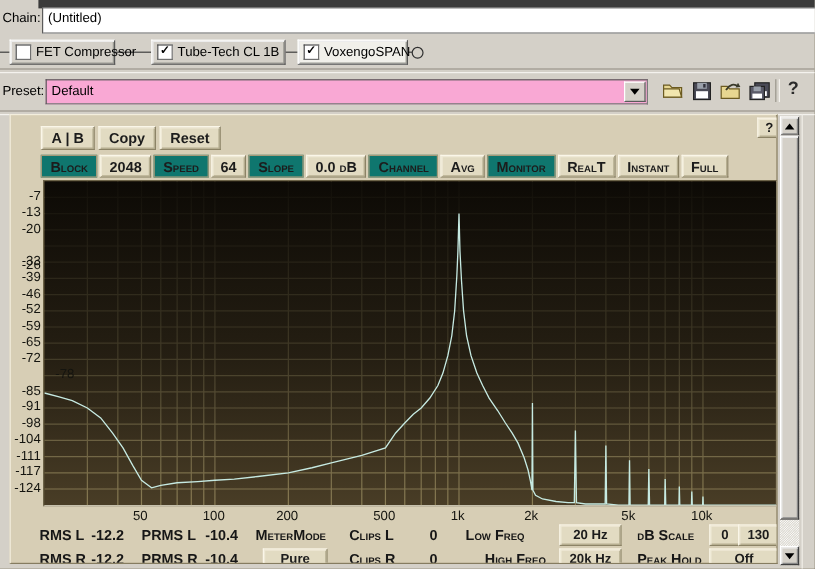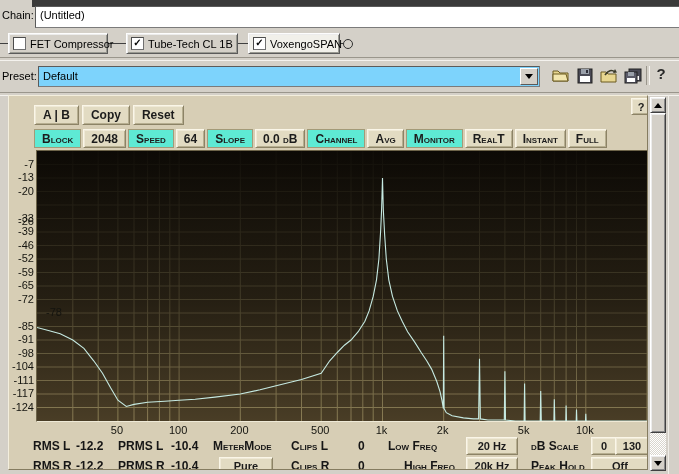--- a/index.html
+++ b/index.html
@@ -23,21 +23,21 @@
   .chain-btn.selected{background:#f1f0ea;}
   .cb{width:11px;height:11px;background:#fff;border:1px solid #707070;
     border-top-color:#4c4c4c;border-left-color:#4c4c4c;flex:0 0 auto;
     font-size:10px;line-height:10px;font-weight:bold;color:#000;text-align:center;}
   #out-node{left:343px;top:39px;width:8px;height:8px;border:1px solid #303030;
     border-radius:50%;background:#d4d0c8;}
   #groove1{left:0;top:57px;width:679px;height:2px;
     border-top:1px solid #9a968c;border-bottom:1px solid #f4f2ee;}
   
   #preset-label{left:2px;top:70px;font-size:11px;color:#000;}
-  #preset-combo{left:38px;top:66px;width:500px;height:19px;background:#7dd3fc;
+  #preset-combo{left:38px;top:66px;width:500px;height:19px;background:#f9a8d4;
     border:1px solid #7b7b7b;border-top-color:#5a5a5a;border-left-color:#5a5a5a;text-align:center;}
   #preset-value{left:4px;top:3px;font-size:11px;color:#000;}
   #combo-arrow{right:1px;top:1px;width:16px;height:15px;background:#d4d0c8;
     border:1px solid;border-color:#fff #5a5a5a #5a5a5a #fff;
     display:flex;align-items:center;justify-content:center;}
   .tri-down{width:0;height:0;border-left:4px solid transparent;
     border-right:4px solid transparent;border-top:5px solid #000;}
   .tri-up{width:0;height:0;border-left:4px solid transparent;
     border-right:4px solid transparent;border-bottom:5px solid #000;}
   .icon-btn{top:65px;width:22px;height:21px;display:flex;align-items:center;
@@ -50,21 +50,21 @@
     border-top:1px solid #9a968c;border-bottom:1px solid #f4f2ee;}
   
   #panel{left:8px;top:95px;width:640px;height:375px;background:#d7ceb5;
     border:1px solid;border-color:#f3eedd #857c60 #857c60 #f3eedd;
     box-sizing:border-box;overflow:hidden;}
   .span-btn{background:#e2dbc2;border:1px solid;
     border-color:#faf6e8 #8c8366 #8c8366 #faf6e8;
     box-shadow:inset 1px 1px 0 #efe9d6, inset -1px -1px 0 #b6ae90;
     color:#1c1c1c;font-weight:bold;text-align:center;
     display:flex;align-items:center;justify-content:center;white-space:nowrap;}
-  .span-plate{background:#5eead4;border:1px solid #a39a78;
+  .span-plate{background:#0f766e;border:1px solid #a39a78;
     color:#1c1c1c;font-weight:bold;text-align:center;
     display:flex;align-items:center;justify-content:center;white-space:nowrap;}
   #hdr-row{left:25px;top:9px;height:20px;display:flex;gap:3px;font-size:12px;}
   #hdr-row .span-btn{padding:0 8px;}
   #plugin-title{left:250px;top:11px;font-size:14px;font-style:italic;
     font-weight:bold;color:#1a1a1a;white-space:nowrap;}
   #plugin-title a{color:#1a1a1a;text-decoration:underline;margin-left:6px;}
   #help-panel{left:622px;top:2px;width:18px;height:15px;font-size:11px;}
   #tool-row{left:25px;top:33px;height:19px;display:flex;gap:2px;font-size:12px;}
   #tool-row > div{padding:0 7px;}
@@ -96,21 +96,21 @@
 </style>
 </head>
 <body>
 
 <div class="abs" id="top-strip"></div>
 
 <div class="abs" id="chain-label">Chain:</div>
 <div class="abs" id="chain-input">(Untitled)</div>
 
 <div class="abs" id="chain-line"></div>
-<div class="abs chain-btn" style="left:8px;width:100px;">
+<div class="abs chain-btn" style="left:8px;width:88px;">
   <span class="cb"></span>
   <span>FET Compressor</span>
 </div>
 <div class="abs chain-btn" style="left:126px;width:112px;">
   <span class="cb">✓</span>
   <span>Tube-Tech CL 1B</span>
 </div>
 <div class="abs chain-btn selected" style="left:248px;width:92px;">
   <span class="cb">✓</span>
   <span>VoxengoSPAN</span>

